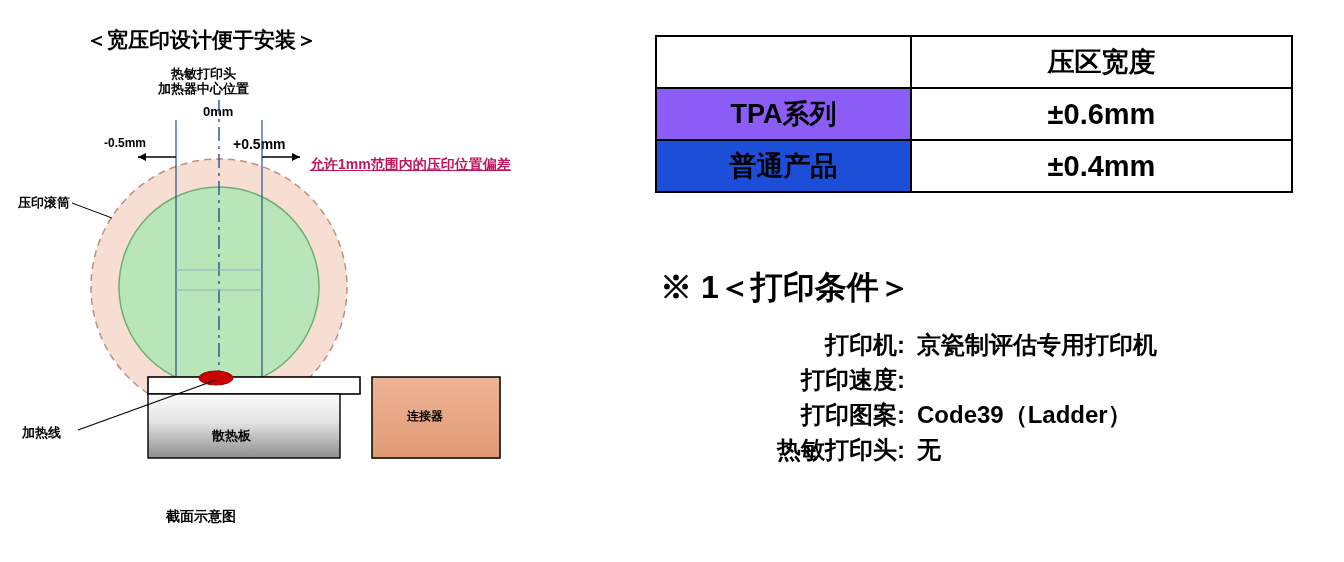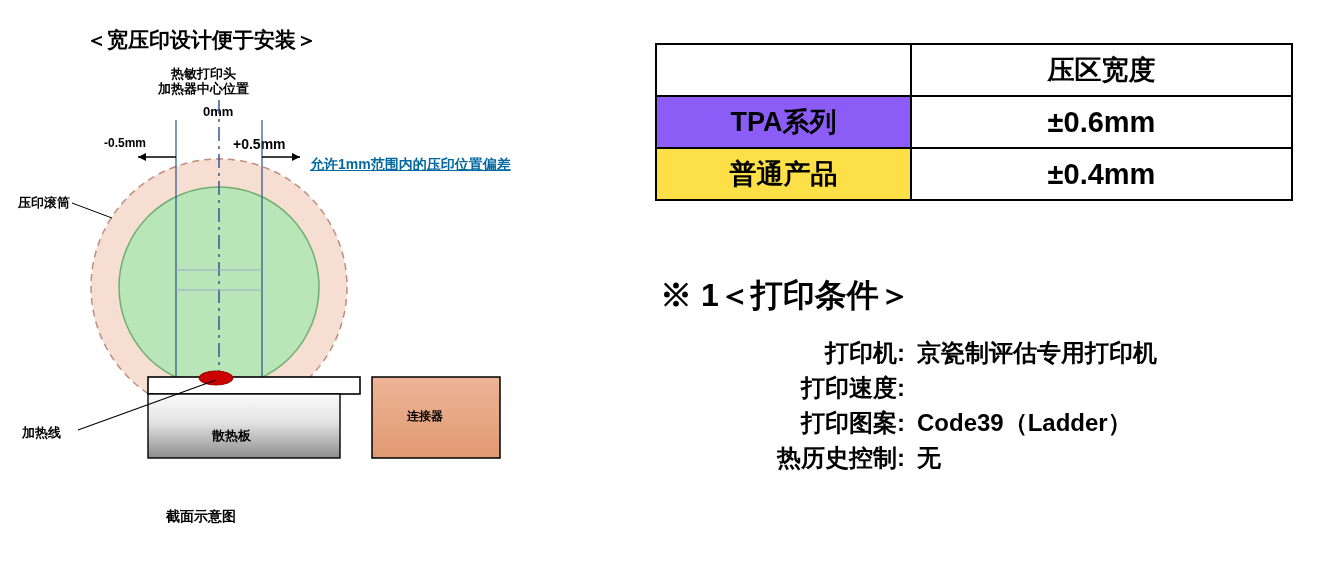--- a/index.html
+++ b/index.html
@@ -65,21 +65,21 @@
     top: 136px;
     font-size: 14px;
   }
 
   #tolerance-note {
     position: absolute;
     left: 310px;
     top: 156px;
     font-size: 14px;
     font-weight: bold;
-    color: #0369a1;
+    color: #be185d;
     text-decoration: underline;
     white-space: nowrap;
   }
 
   #platen-label {
     left: 18px;
     top: 194px;
     font-size: 13px;
   }
 
@@ -112,21 +112,21 @@
     left: 407px;
     top: 408px;
     font-size: 12px;
     font-weight: bold;
   }
 
   
   #right-panel {
     position: absolute;
     left: 650px;
-    top: 16px;
+    top: 8px;
     width: 694px;
     height: 400px;
   }
 
   table.spec-table {
     position: absolute;
     left: 5px;
     top: 27px;
     border-collapse: collapse;
     width: 632px;
@@ -138,21 +138,21 @@
     vertical-align: middle;
     font-weight: bold;
     height: 50px;
     padding: 0;
   }
   td.col-label { width: 253px; font-size: 27px; }
   td.col-value { width: 379px; font-size: 29px; }
   td.blank-cell { background: #ffffff; }
   td.hdr-cell { font-size: 27px; }
   td.tpa-cell { background: #8b5cf6; }
-  td.normal-cell { background: #fde047; }
+  td.normal-cell { background: #1d4ed8; }
 
   #cond-title {
     position: absolute;
     left: 10px;
     top: 258px;
     font-size: 32px;
     font-weight: bold;
     white-space: nowrap;
   }
 
@@ -277,17 +277,17 @@
       <div class="cond-val">京瓷制评估专用打印机</div>
     </div>
     <div class="cond-row">
       <div class="cond-key">打印速度:</div>
     </div>
     <div class="cond-row">
       <div class="cond-key">打印图案:</div>
       <div class="cond-val">Code39（Ladder）</div>
     </div>
     <div class="cond-row">
-      <div class="cond-key">热历史控制:</div>
+      <div class="cond-key">热敏打印头:</div>
       <div class="cond-val">无</div>
     </div>
   </div>
 </div>
 
 </body></html>

